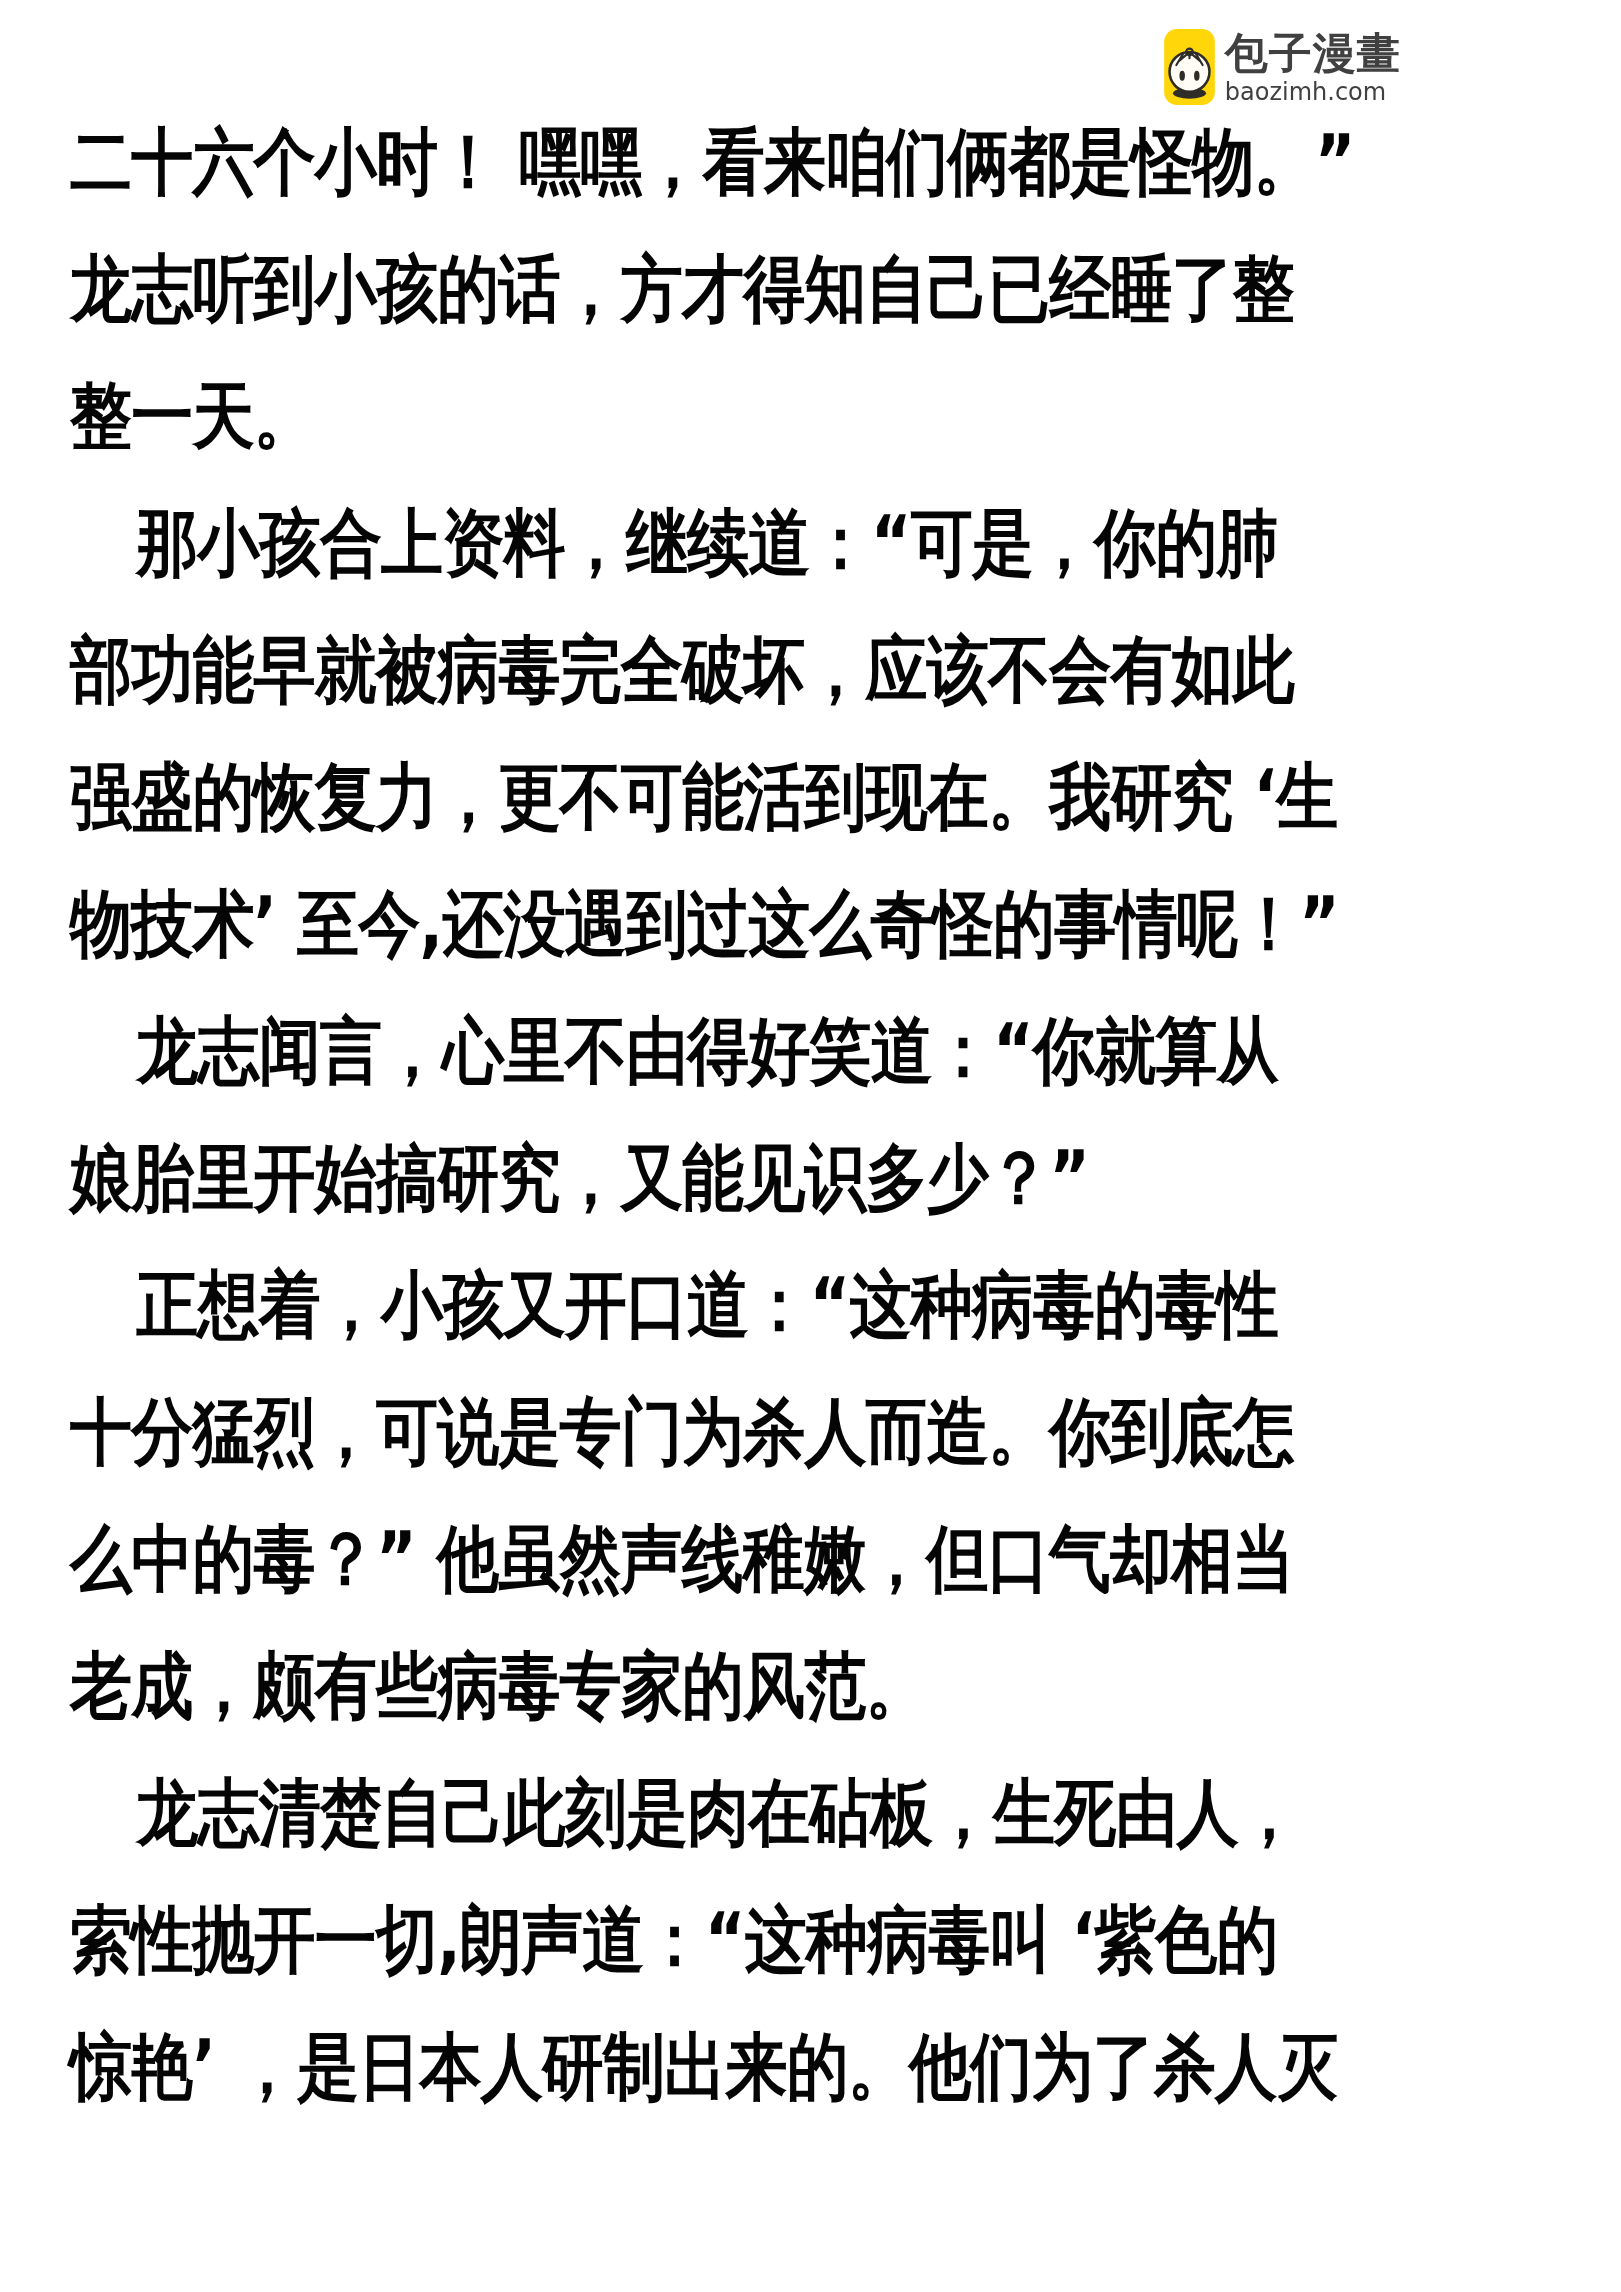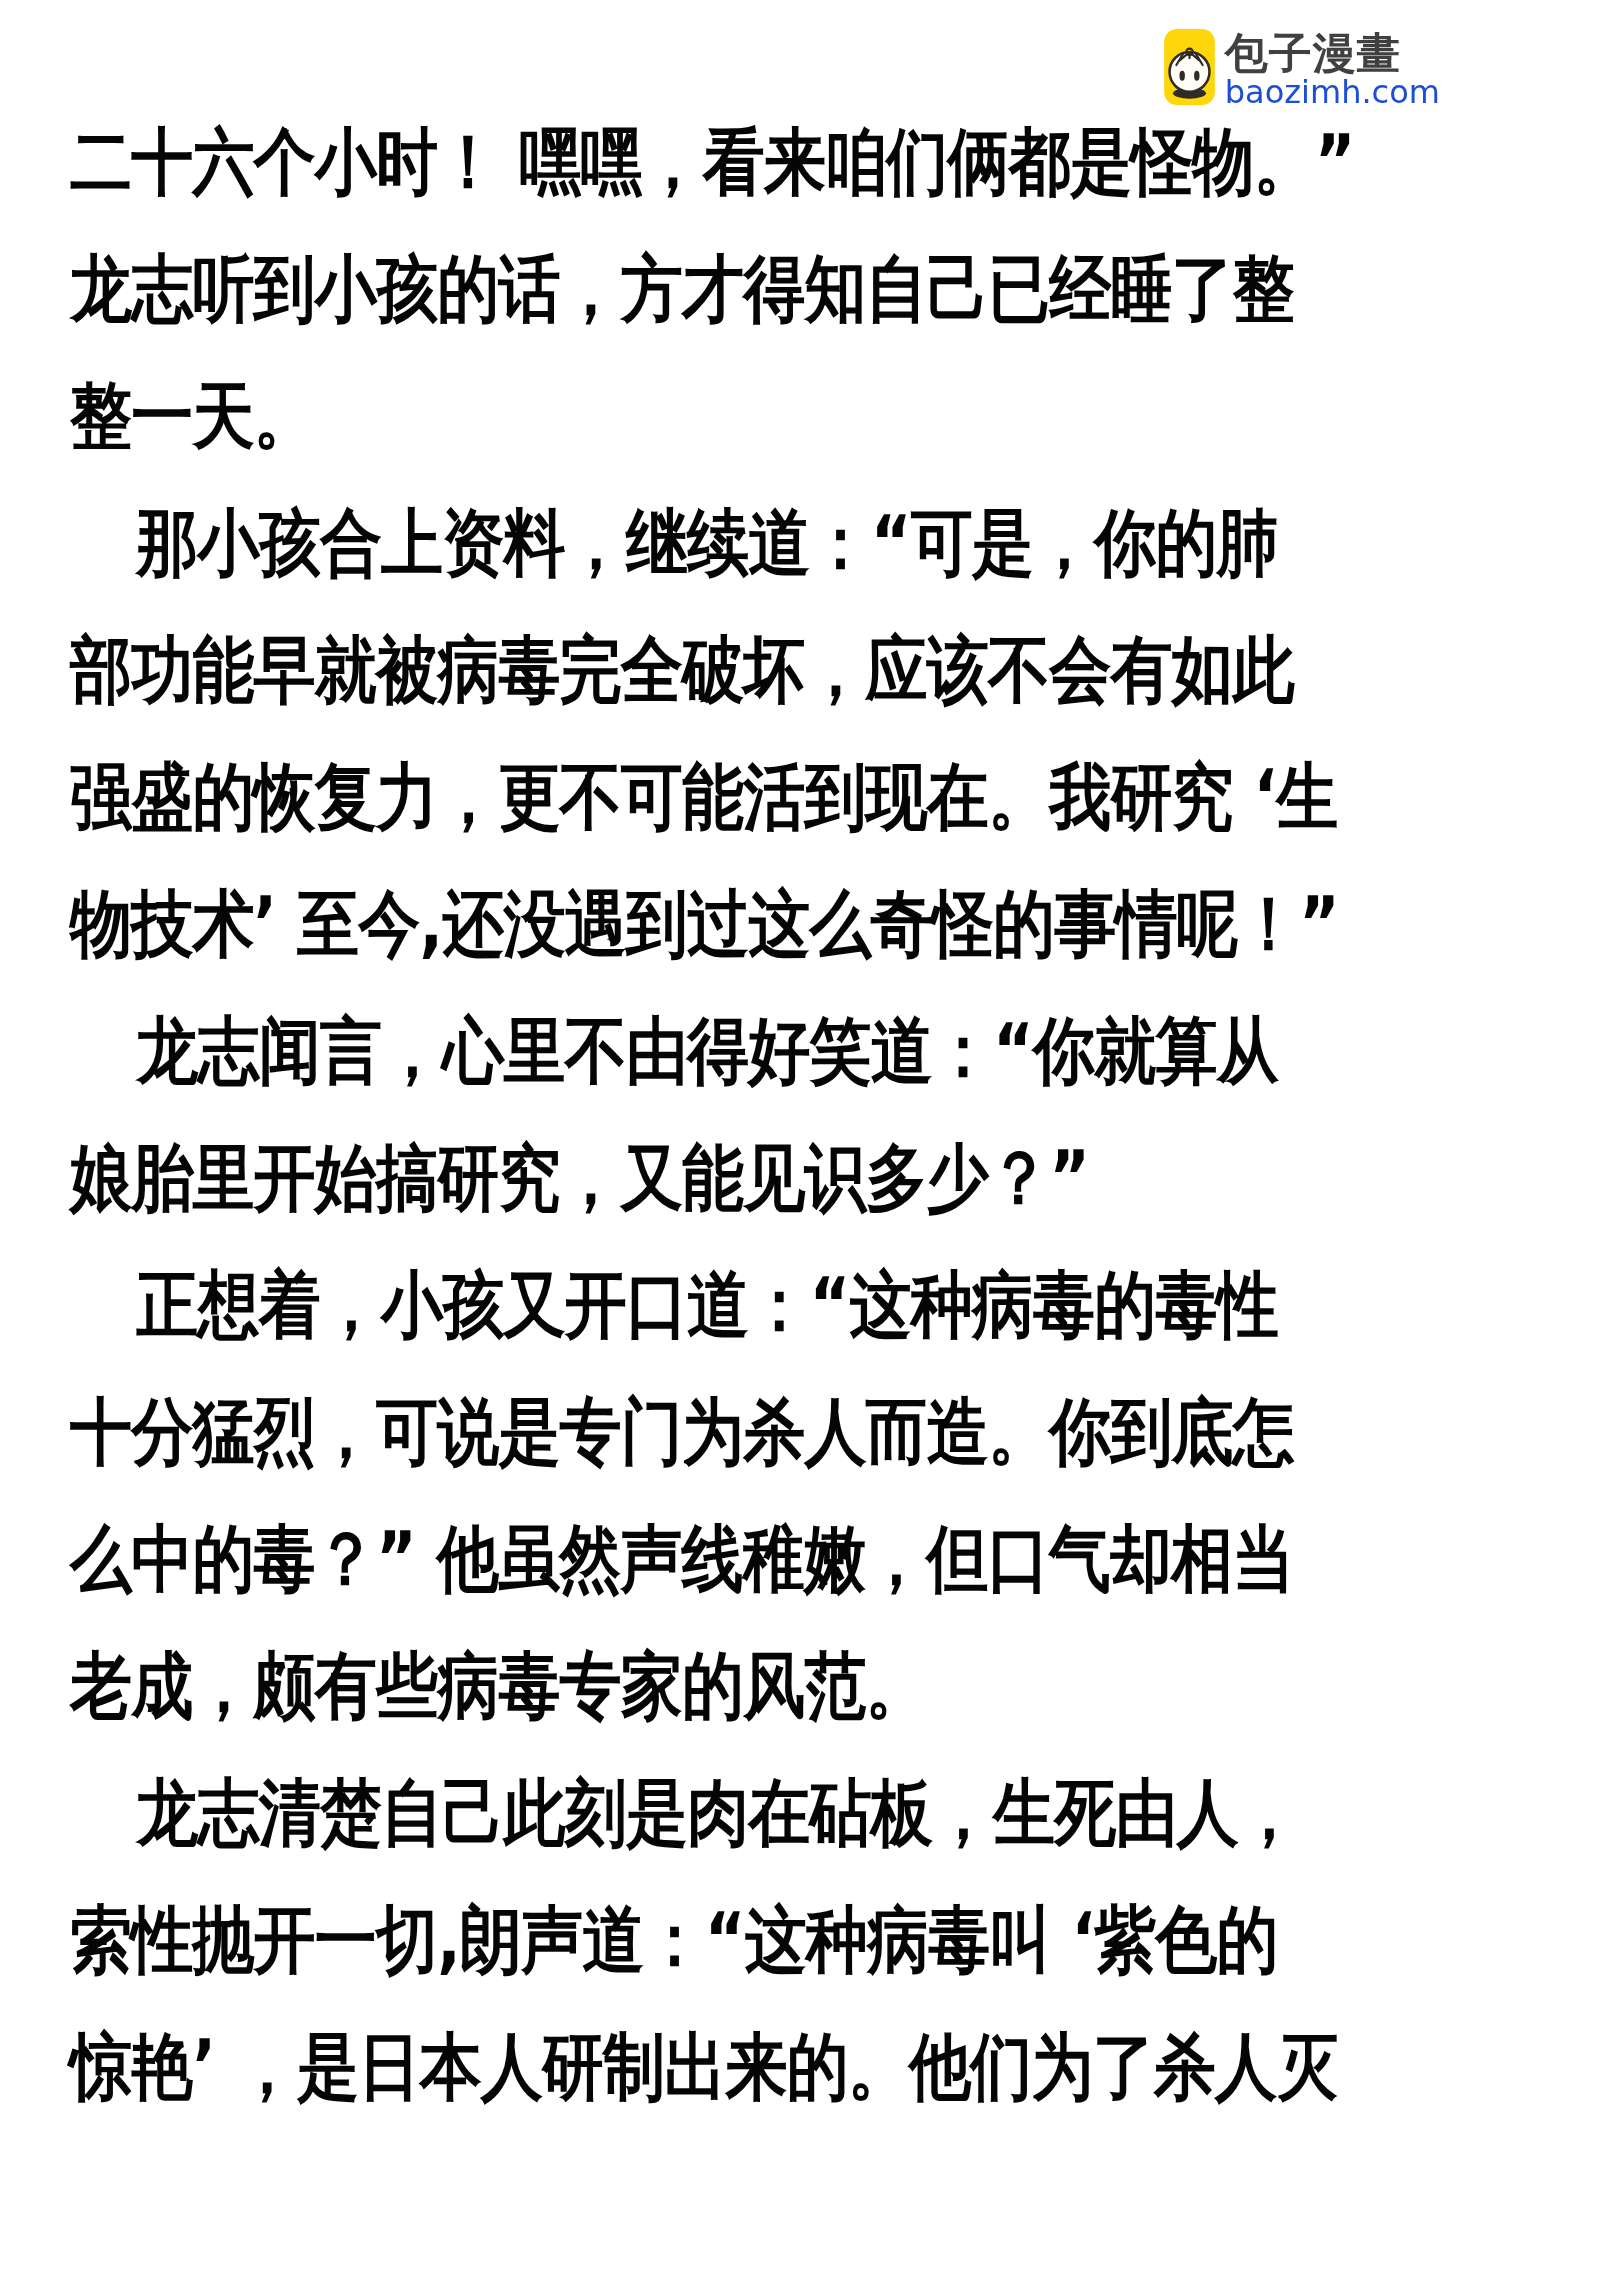--- a/index.html
+++ b/index.html
@@ -8,21 +8,21 @@
     font-family:"DejaVu Sans",sans-serif;
     overflow:hidden;
   }
   .page{position:relative;width:1621px;height:2293px;background:#ffffff;overflow:hidden;}
 
   
   .watermark{position:absolute;top:29px;left:1164px;display:flex;align-items:flex-start;gap:9.8px;}
   .wm-icon{width:51px;height:76px;flex:0 0 auto;}
   .wm-col{display:flex;flex-direction:column;}
   .wm-name{font-size:43px;line-height:49px;font-weight:bold;color:#404040;letter-spacing:1px;white-space:nowrap;}
-  .wm-url{font-size:32px;line-height:28px;color:#1d4ed8;white-space:nowrap;}
+  .wm-url{font-size:24px;line-height:28px;color:#404040;white-space:nowrap;}
 
   
   .text-block{position:absolute;top:98px;left:70px;width:1529px;}
   .line{
     height:127px;line-height:127px;
     font-size:73px;font-weight:bold;color:#050505;
     white-space:nowrap;letter-spacing:-1px;
     transform:scaleX(0.85);transform-origin:0 50%;
   }
   .line.indent{text-indent:78px;}

